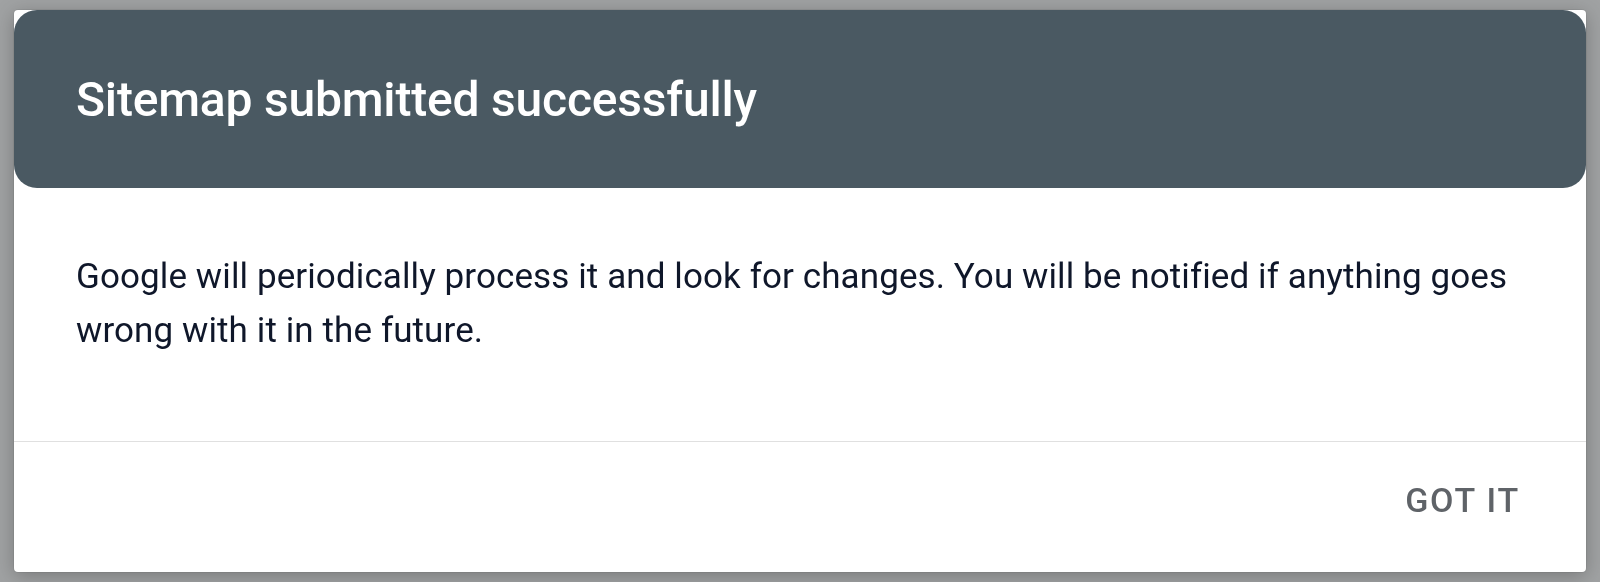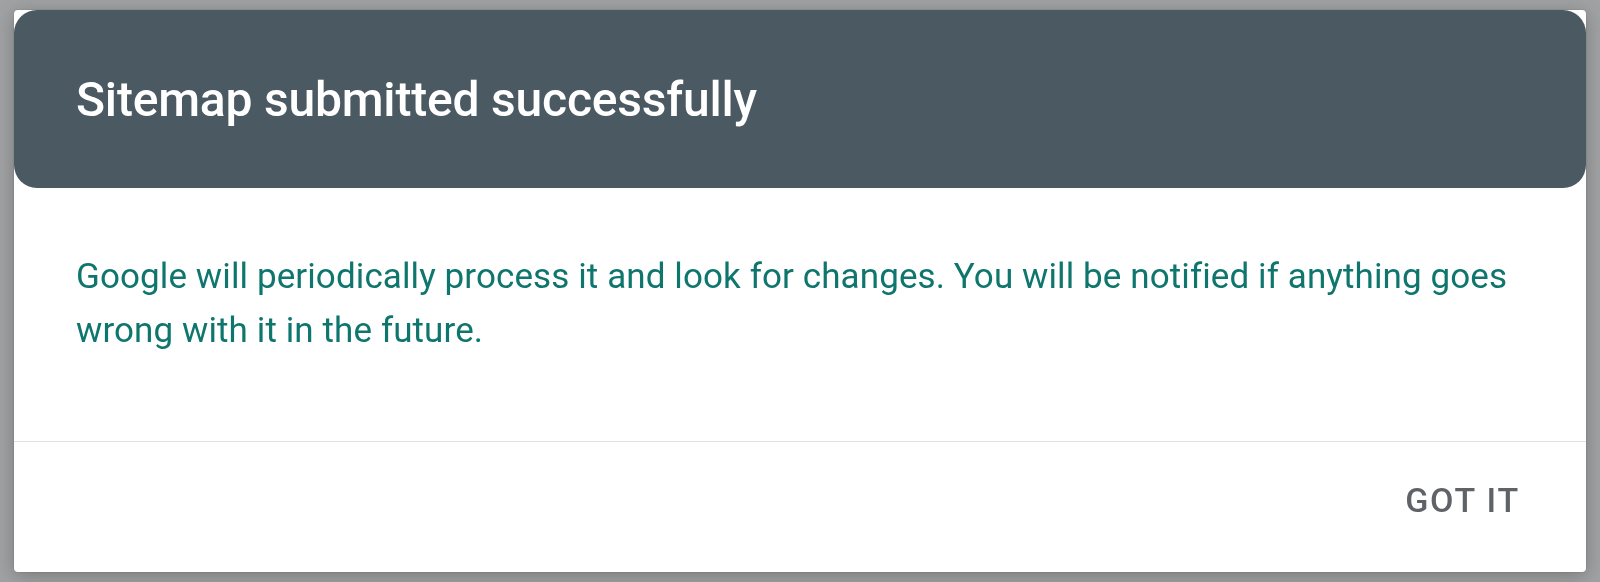--- a/index.html
+++ b/index.html
@@ -41,21 +41,21 @@
       font-size: 48px;
       font-weight: 500;
       letter-spacing: -0.2px;
     }
     .dialog-body {
       flex: 1;
       padding: 62px 62px 48px 62px;
       border-bottom: 1px solid #e0e0e0;
     }
     .dialog-message {
-      color: #0f766e;
+      color: #0f172a;
       font-size: 35px;
       font-weight: 400;
       line-height: 1.55;
       letter-spacing: 0.1px;
     }
     .dialog-footer {
       display: flex;
       justify-content: flex-end;
       align-items: center;
       padding: 30px 62px 44px 68px;

